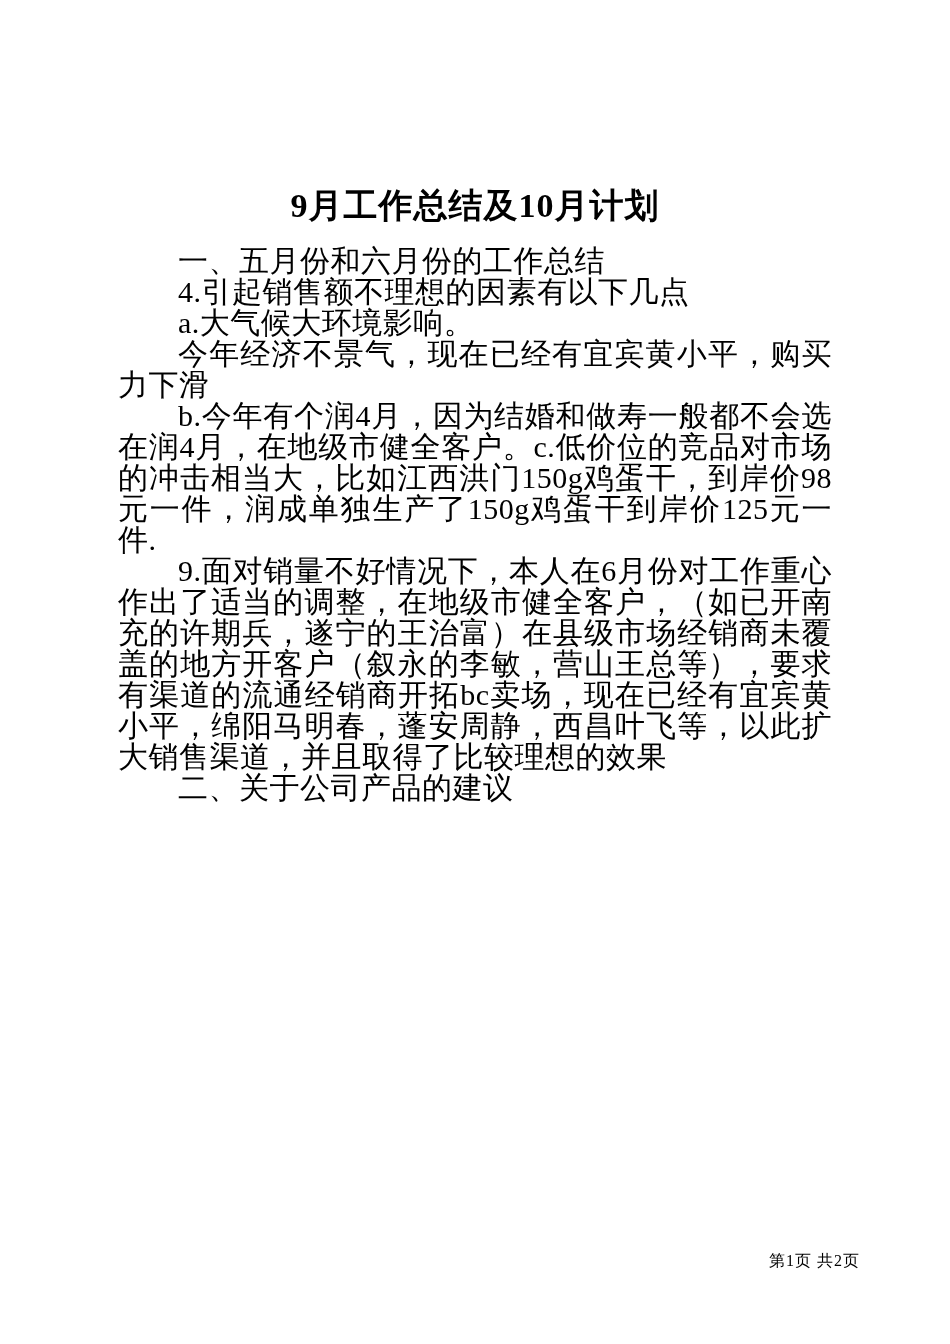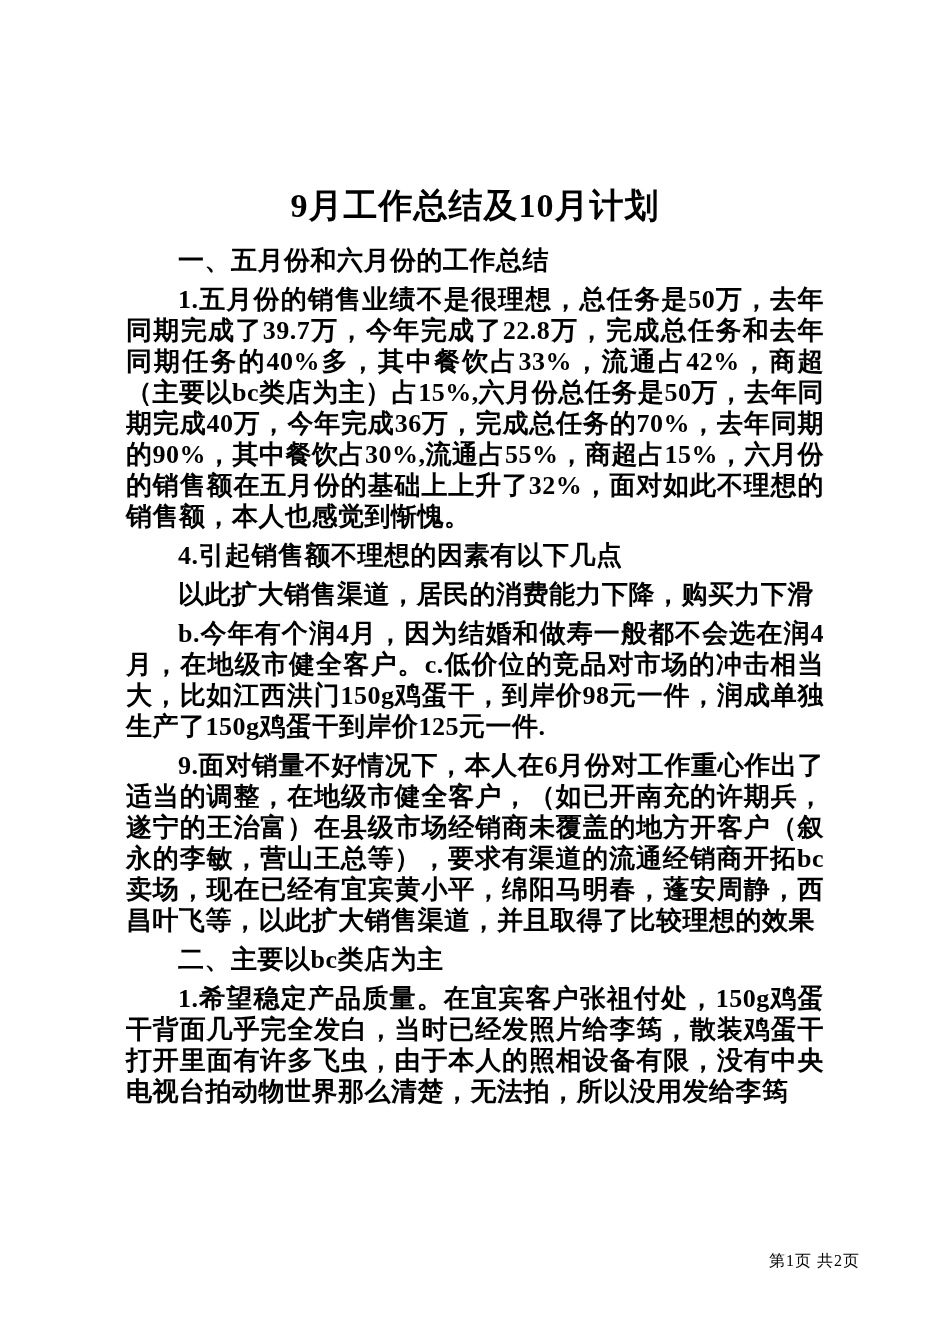--- a/index.html
+++ b/index.html
@@ -23,51 +23,49 @@
   }
   .doc-title {
     margin: 0 0 16px 0;
     font-size: 34px;
     font-weight: bold;
     text-align: center;
     line-height: 1.35;
     letter-spacing: 1px;
   }
   .doc-body p {
-    margin: 8px;
-    font-size: 26px;
+    margin: 0;
+    font-size: 30px;
     line-height: 31px;
     text-indent: 2em;
     text-align: justify;
     text-justify: inter-ideograph;
     letter-spacing: 0.5px;
     word-break: break-all;
-    font-weight: bold;
   }
   .page-footer {
     position: absolute;
     right: 90px;
     bottom: 72px;
     font-size: 16px;
     letter-spacing: 1px;
   }
 </style>
 </head>
 <body>
 
 <div class="page">
 
   <h1 class="doc-title">9月工作总结及10月计划</h1>
 
   <div class="doc-body">
     <p>一、五月份和六月份的工作总结</p>
-    <p>1.五月份的销售业绩不是很理想，总任务是50万，去年同期完成了39.7万，今年完成了22.8万，完成总任务和去年同期任务的40%多，其中餐饮占33%，流通占42%，商超（主要以bc类店为主）占15%,六月份总任务是50万，去年同期完成40万，今年完成36万，完成总任务的70%，去年同期的90%，其中餐饮占30%,流通占55%，商超占15%，六月份的销售额在五月份的基础上上升了32%，面对如此不理想的销售额，本人也感觉到惭愧。</p>
     <p>4.引起销售额不理想的因素有以下几点</p>
-    <p>以此扩大销售渠道，居民的消费能力下降，购买力下滑</p>
+    <p>a.大气候大环境影响。</p>
+    <p>今年经济不景气，现在已经有宜宾黄小平，购买力下滑</p>
     <p>b.今年有个润4月，因为结婚和做寿一般都不会选在润4月，在地级市健全客户。c.低价位的竞品对市场的冲击相当大，比如江西洪门150g鸡蛋干，到岸价98元一件，润成单独生产了150g鸡蛋干到岸价125元一件.</p>
     <p>9.面对销量不好情况下，本人在6月份对工作重心作出了适当的调整，在地级市健全客户，（如已开南充的许期兵，遂宁的王治富）在县级市场经销商未覆盖的地方开客户（叙永的李敏，营山王总等），要求有渠道的流通经销商开拓bc卖场，现在已经有宜宾黄小平，绵阳马明春，蓬安周静，西昌叶飞等，以此扩大销售渠道，并且取得了比较理想的效果</p>
-    <p>二、主要以bc类店为主</p>
-    <p>1.希望稳定产品质量。在宜宾客户张祖付处，150g鸡蛋干背面几乎完全发白，当时已经发照片给李筠，散装鸡蛋干打开里面有许多飞虫，由于本人的照相设备有限，没有中央电视台拍动物世界那么清楚，无法拍，所以没用发给李筠</p>
+    <p>二、关于公司产品的建议</p>
   </div>
 
   <div class="page-footer">第1页 共2页</div>
 
 </div>
 
 </body></html>

